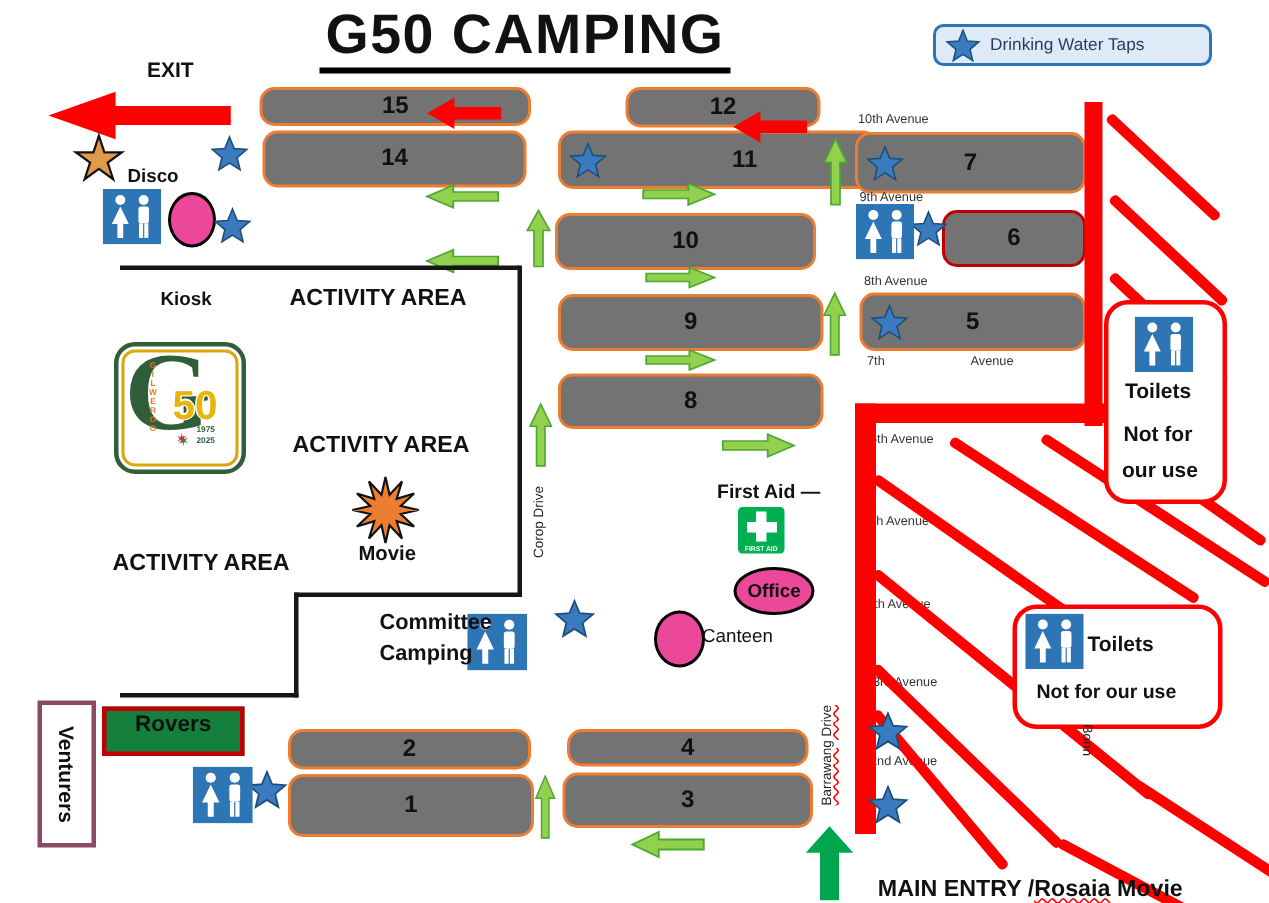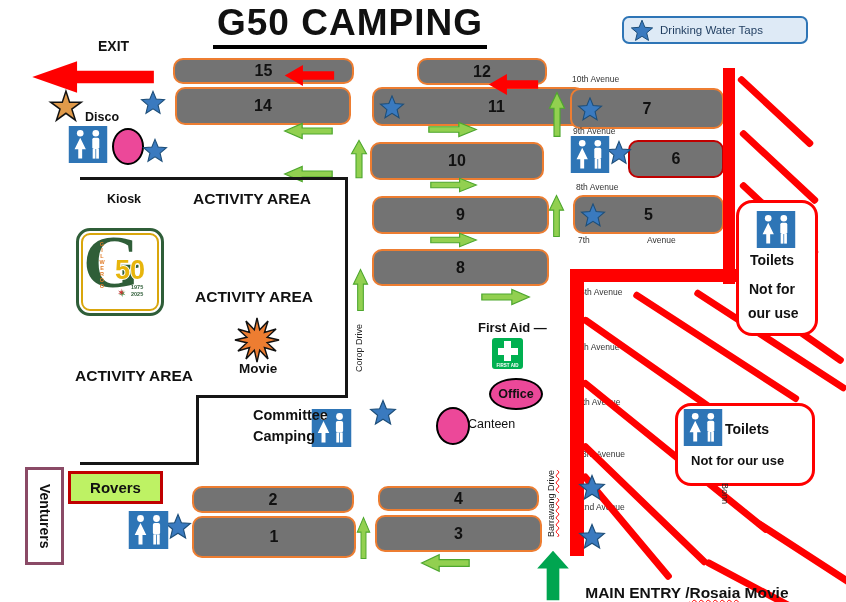--- a/index.html
+++ b/index.html
@@ -31,22 +31,22 @@
   .tbox{position:absolute;border:3px solid var(--road,#FF0000);border-radius:16px;background:#fff;}
   .tbox .t{position:absolute;font-weight:bold;font-size:14px;white-space:nowrap;}
   
   .vup{position:absolute;transform:rotate(-90deg);transform-origin:0 0;font-size:9px;color:#222;white-space:nowrap;}
   .vdown{position:absolute;writing-mode:vertical-rl;font-size:9px;color:#222;white-space:nowrap;}
   .wavy{text-decoration:underline;text-decoration-style:wavy;text-decoration-color:#f00;text-decoration-thickness:1px;}
   
   .ventbox{left:25px;top:467px;width:33px;height:92px;border:3px solid #8a4a66;background:#fff;
            display:flex;align-items:center;justify-content:center;}
   .ventbox span{writing-mode:vertical-rl;font-size:14px;font-weight:bold;}
-  .rovbox{left:68px;top:471px;width:89px;height:27px;border:3px solid var(--restricted,#C00000);background:#bef264;
-          display:flex;align-items:center;justify-content:center;font-size:15px;font-weight:bold;}
+  .rovbox{left:68px;top:471px;width:89px;height:27px;border:3px solid var(--restricted,#C00000);background:#15803d;
+          display:flex;justify-content:center;font-size:15px;font-weight:bold;}
   
   .muster{left:388px;top:290px;width:89px;height:53px;background:var(--sign-green,#009B48);border-radius:2px;
           display:flex;align-items:center;padding:2px;box-sizing:border-box;gap:3px;}
   .muster .txt{color:#fff;font-size:11px;font-weight:bold;line-height:1.18;text-align:center;flex:1;}
   
   .fasign{left:492px;top:338px;width:31px;height:31px;background:#00B050;border-radius:3px;}
   .fasign .cv{position:absolute;background:#fff;}
   .fasign .falbl{position:absolute;left:0;right:0;bottom:1px;text-align:center;color:#fff;font-size:4.5px;font-weight:bold;}
   
   .logo{left:76px;top:228px;width:88px;height:88px;border:3px solid #2f5e38;border-radius:14px;background:#fff;box-sizing:border-box;}

